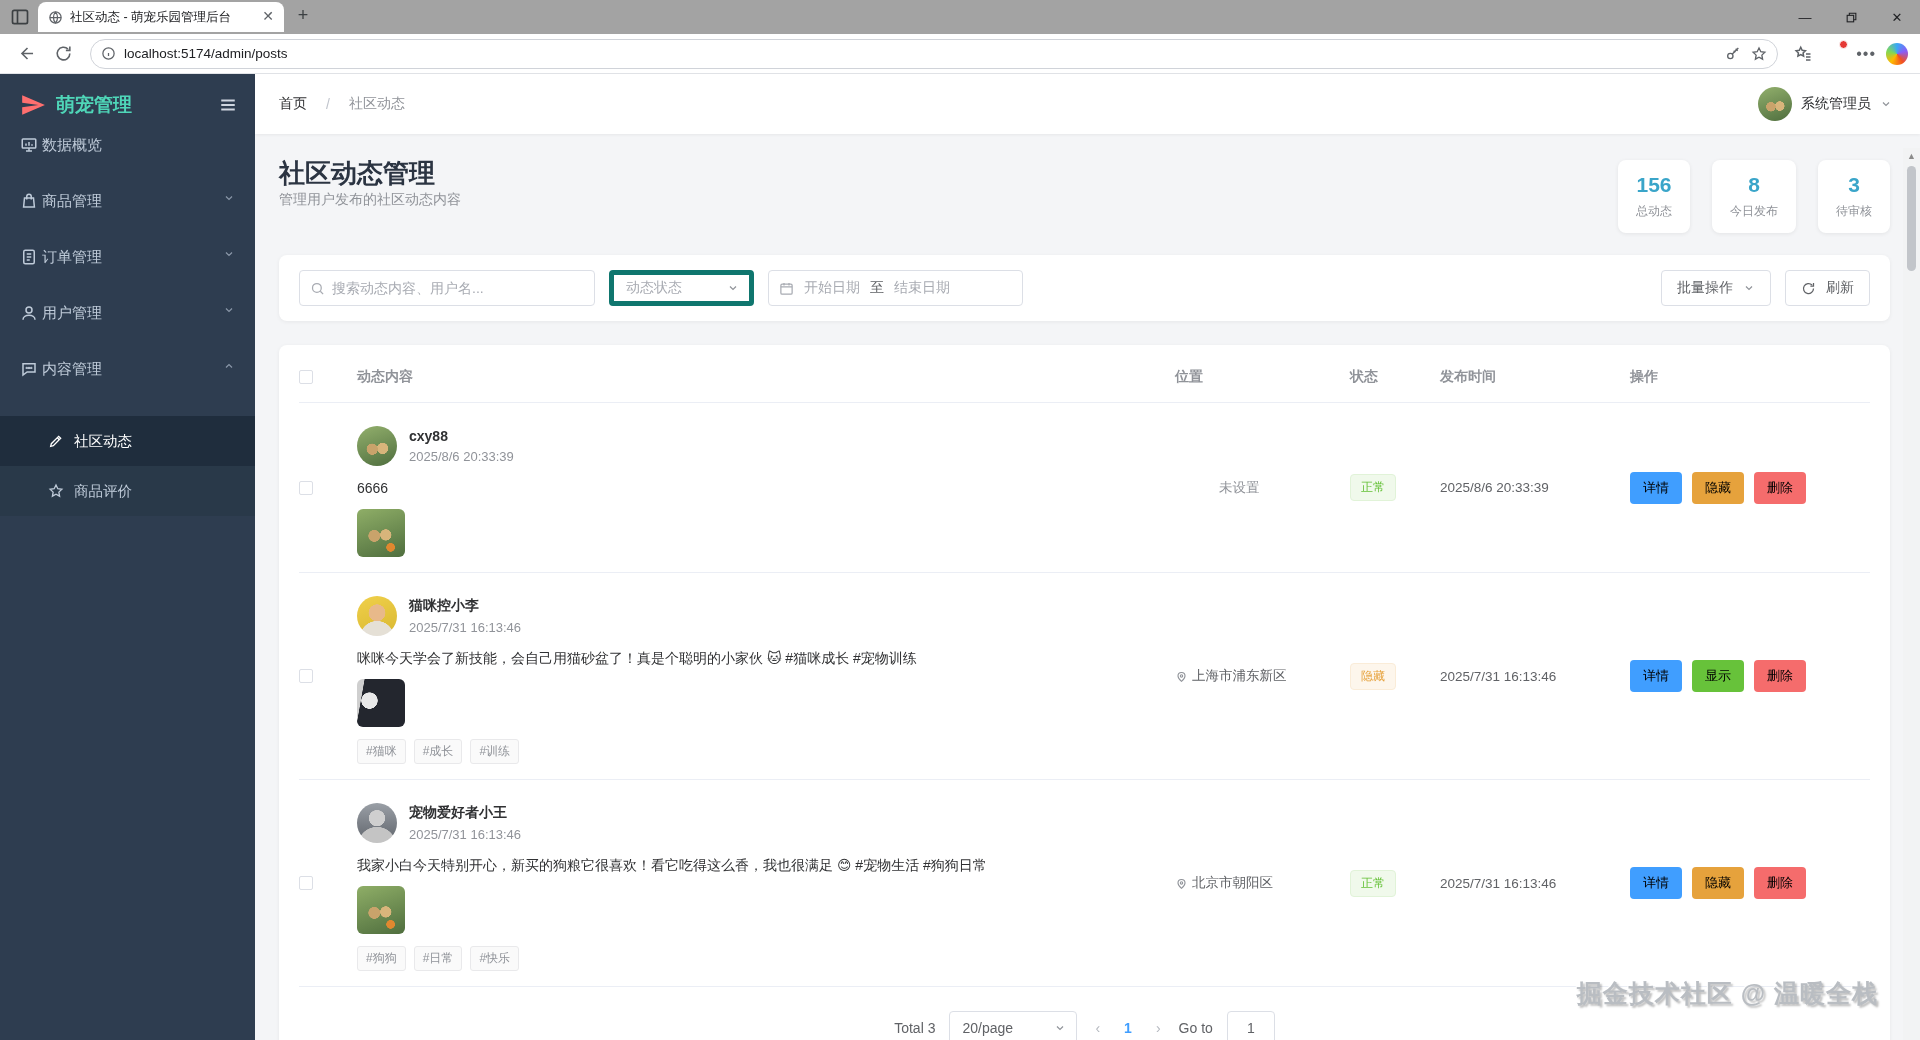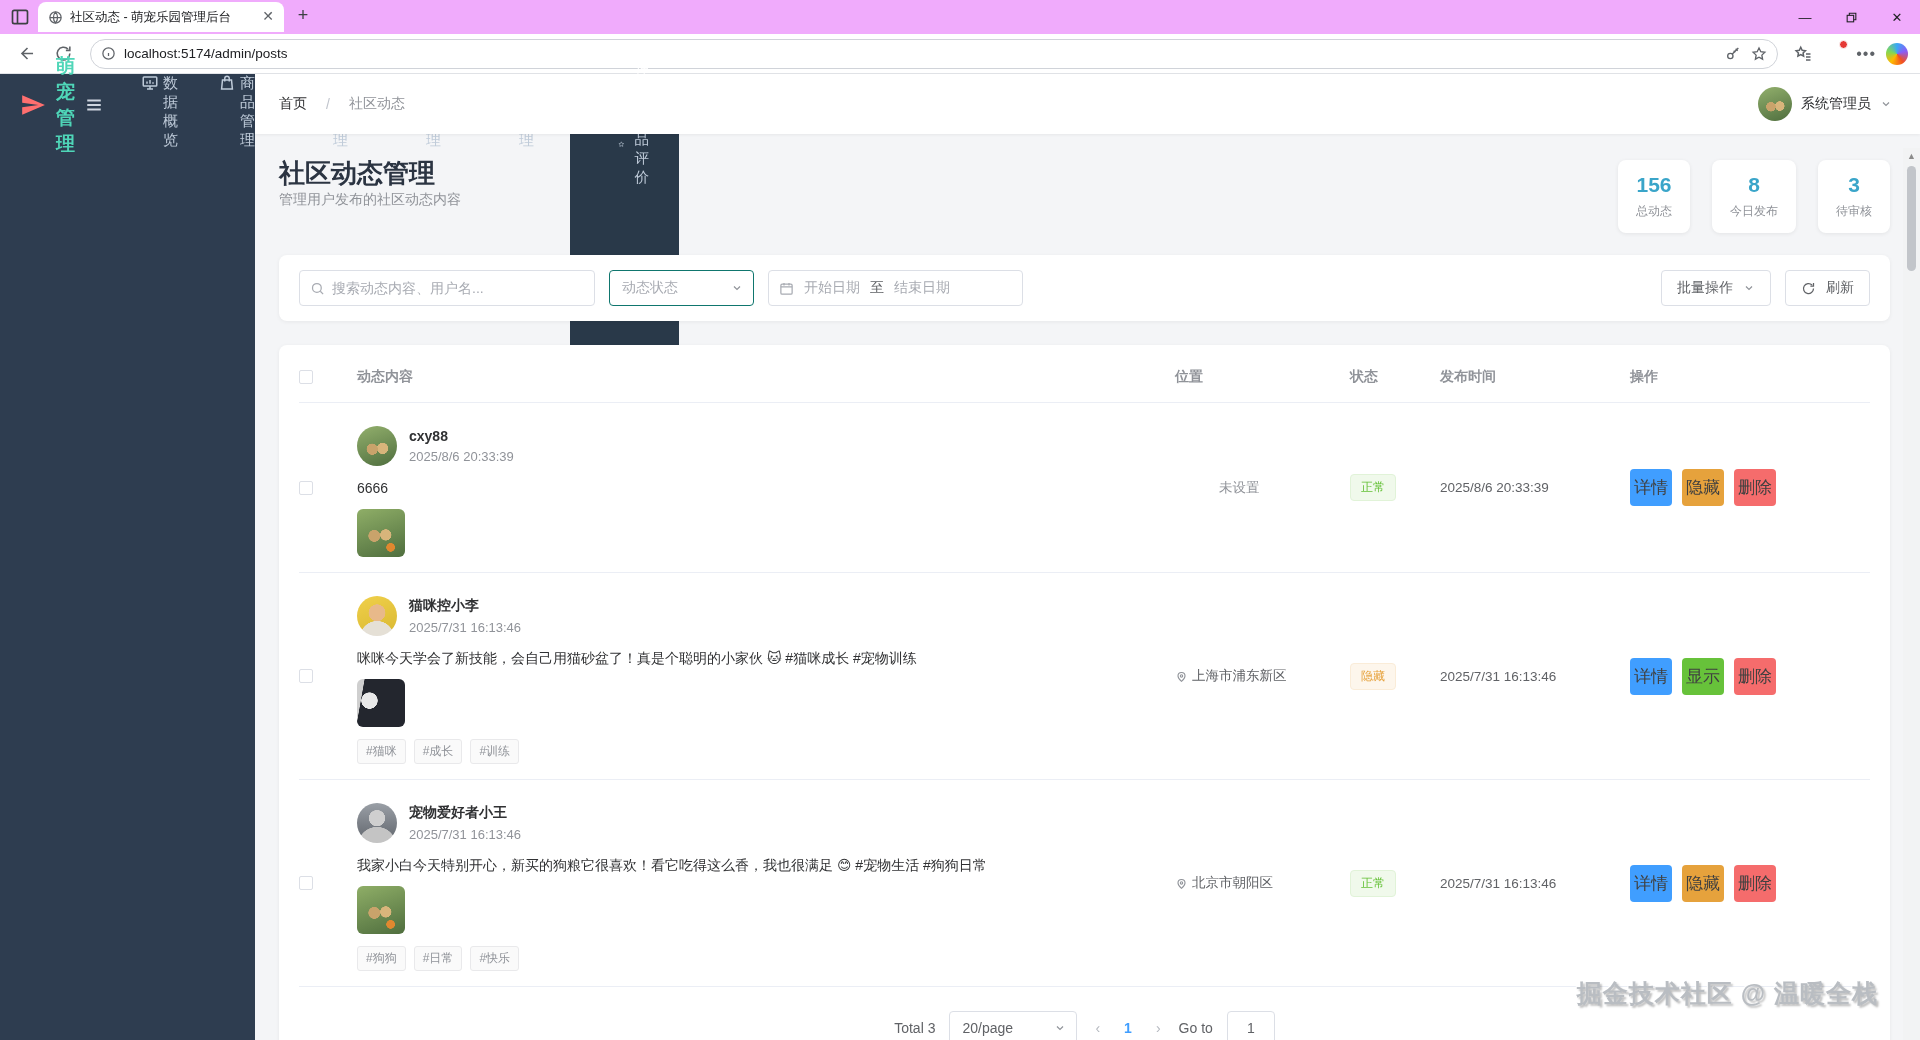--- a/index.html
+++ b/index.html
@@ -1,20 +1,20 @@
 <!DOCTYPE html>
 <html><head>
 <meta charset="utf-8">
 <style>
   * { margin:0; padding:0; box-sizing:border-box; }
   html,body { width:1920px; height:1040px; overflow:hidden; font-family:"Liberation Sans","DejaVu Sans",sans-serif; background:#f4f5f7; }
 
   
   .chrome { width:100%; }
-  .tabstrip { height:34px; background:#f0abfc; display:flex; align-items:flex-end; position:relative; }
+  .tabstrip { height:34px; background:#a3a3a3; display:flex; align-items:flex-end; position:relative; }
   .ts-left { display:flex; align-items:center; height:100%; padding-left:10px; }
   .ws-icon { width:20px; height:20px; color:#3c4043; margin-right:8px; }
   .tab { height:30px; width:246px; background:#fff; border-radius:8px 8px 0 0; display:flex; align-items:center; padding:0 8px 0 10px; gap:7px; }
   .tab-title { font-size:12.5px; color:#202124; white-space:nowrap; overflow:hidden; flex:1; }
   .tab-close { color:#5f6368; font-size:14px; width:16px; height:16px; line-height:15px; text-align:center; border-radius:3px; }
   .tab-new { width:26px; height:26px; color:#3c4043; font-size:18px; line-height:24px; text-align:center; margin:0 0 2px 6px; }
   .win-controls { position:absolute; right:0; top:0; height:34px; display:flex; }
   .win-btn { width:46px; height:100%; display:flex; align-items:center; justify-content:center; color:#202124; font-size:13px; }
   .addressbar { height:40px; background:#fff; display:flex; align-items:center; padding:0 12px; gap:6px; border-bottom:1px solid #e2e4e8; }
   .nav-ico { width:19px; height:19px; color:#5f6368; }
@@ -26,21 +26,21 @@
   .profile-wrap { position:relative; width:24px; height:24px; }
   .profile-circle { width:24px; height:24px; border-radius:50%; background:radial-gradient(circle at 50% 34%, #8e9196 0 26%, transparent 27%), radial-gradient(circle at 50% 88%, #8e9196 0 36%, transparent 37%), #d6d9dd; }
   .profile-dot { position:absolute; top:-2px; right:-2px; width:9px; height:9px; border-radius:50%; background:#e53935; border:1.5px solid #fff; }
   .dots { color:#5f6368; font-size:16px; letter-spacing:1px; }
   .copilot { width:22px; height:22px; border-radius:50%; background:conic-gradient(#39a8f5,#8a5cf6,#f25022,#ffb900,#7fd858,#39a8f5); }
 
   
   .app { display:flex; height:966px; position:relative; }
 
   
-  .sidebar { width:255px; background:#2e3d50; color:#bfcbd9; flex-shrink:0; display:flex; flex-direction:row; }
+  .sidebar { width:255px; background:#2e3d50; color:#bfcbd9; flex-shrink:0; display:flex; flex-direction:column; }
   .logo-row { height:62px; display:flex; align-items:center; padding:0 18px 0 20px; gap:10px; }
   .logo-ico { width:26px; height:26px; color:#ff6f6f; }
   .logo-text { color:#4fd6b8; font-size:19px; font-weight:bold; flex:1; }
   .fold-ico { width:18px; height:18px; color:#cfd6e0; }
   .menu-item { height:56px; display:flex; padding:0 20px; gap:4px; font-size:15px; cursor:pointer; }
   .menu-item .m-ico { width:18px; height:18px; flex-shrink:0; }
   .menu-item .m-label { flex:1; }
   .menu-item .m-arrow { width:12px; height:12px; color:#8a97a8; }
   .submenu { background:#293949; }
   .sub-item { height:50px; display:flex; align-items:center; padding:0 20px 0 48px; gap:10px; font-size:14.5px; cursor:pointer; }
@@ -69,21 +69,21 @@
   .stat-card { background:#fff; border-radius:8px; box-shadow:0 1px 4px rgba(0,0,0,.07); padding:13px 18px; text-align:center; min-width:68px; }
   .stat-value { font-size:21px; font-weight:bold; color:#3aa5c9; }
   .stat-label { font-size:12px; color:#909399; margin-top:6px; white-space:nowrap; }
 
   
   .filter-card { background:#fff; border-radius:8px; box-shadow:0 1px 4px rgba(0,0,0,.06); margin-top:22px; padding:15px 20px; display:flex; align-items:center; gap:14px; }
   .f-input { width:296px; height:36px; border:1px solid #dcdfe6; border-radius:4px; display:flex; align-items:center; padding:0 10px; gap:7px; color:#a8abb2; }
   .f-input input { border:none; outline:none; flex:1; font-size:14px; color:#606266; font-family:inherit; }
   .f-input input::placeholder { color:#a8abb2; }
   .f-ico { width:15px; height:15px; color:#a8abb2; flex-shrink:0; }
-  .f-select { width:145px; height:36px; border:1px solid #0f766e; border-radius:4px; display:flex; align-items:center; justify-content:space-between; padding:0 10px 0 12px; font-size:14px; color:#a8abb2; cursor:pointer; }
+  .f-select { width:145px; height:36px; border:5px solid #0f766e; border-radius:4px; display:flex; align-items:center; justify-content:space-between; padding:0 10px 0 12px; font-size:14px; color:#a8abb2; cursor:pointer; }
   .f-date { width:255px; height:36px; border:1px solid #dcdfe6; border-radius:4px; display:flex; align-items:center; padding:0 10px; gap:10px; font-size:14px; color:#a8abb2; }
   .f-date .sep { color:#606266; }
   .f-spacer { flex:1; }
   .btn-plain { height:36px; border:1px solid #dcdfe6; border-radius:4px; background:#fff; display:flex; align-items:center; gap:10px; padding:0 15px; font-size:14px; color:#606266; cursor:pointer; }
 
   
   .table-card { background:#fff; border-radius:8px; box-shadow:0 1px 4px rgba(0,0,0,.06); margin-top:24px; padding:6px 20px 0; display:flex; flex-direction:column; }
   .t-grid { display:grid; grid-template-columns:58px minmax(0,1fr) 175px 90px 190px 240px; align-items:center; }
   .t-head { height:52px; border-bottom:1px solid #ebeef5; color:#909399; font-size:14px; font-weight:bold; }
   .checkbox { width:14px; height:14px; border:1px solid #dcdfe6; border-radius:2px; background:#fff; cursor:pointer; }
@@ -104,21 +104,21 @@
   .tag-line { display:flex; gap:8px; margin-top:12px; }
   .tag { font-size:12px; color:#909399; background:#fafafa; border:1px solid #e9e9eb; border-radius:3px; padding:3px 8px; }
   .cell-loc { font-size:13.5px; color:#606266; display:flex; align-items:center; gap:4px; }
   .cell-loc.unset { color:#909399;margin-left:44px; }
   .loc-ico { width:13px; height:13px; color:#909399; flex-shrink:0; }
   .badge { display:inline-block; font-size:12px; padding:4px 10px; border-radius:4px; }
   .badge.success { color:#67c23a; background:#f0f9eb; border:1px solid #e1f3d8; }
   .badge.warning { color:#e6a23c; background:#fdf6ec; border:1px solid #faecd8; }
   .cell-time { font-size:13.5px; color:#606266; }
   .cell-actions { display:flex; gap:10px; }
-  .btn-sm { border:none; border-radius:4px; color:#404040; font-size:17px; padding:7px 4px; cursor:pointer; font-family:inherit; }
+  .btn-sm { border:none; border-radius:4px; color:#000000; font-size:13px; padding:7px 13px; cursor:pointer; font-family:inherit; }
   .btn-primary { background:#409eff; }
   .btn-warning { background:#e6a23c; }
   .btn-success { background:#67c23a; }
   .btn-danger { background:#f56c6c; }
 
   
   .pagination { display:flex; align-items:center; justify-content:center; gap:14px; padding:24px 0 30px; font-size:14px; color:#606266; }
   .pg-select { width:128px; height:34px; border:1px solid #dcdfe6; border-radius:4px; display:flex; align-items:center; justify-content:space-between; padding:0 10px 0 12px; color:#606266; cursor:pointer;gap:16px; }
   .pg-arrow { color:#b4b8bf; font-size:14px; padding:0 4px; cursor:pointer; }
   .pg-num { color:#409eff; font-weight:bold; padding:0 6px; cursor:pointer; }

